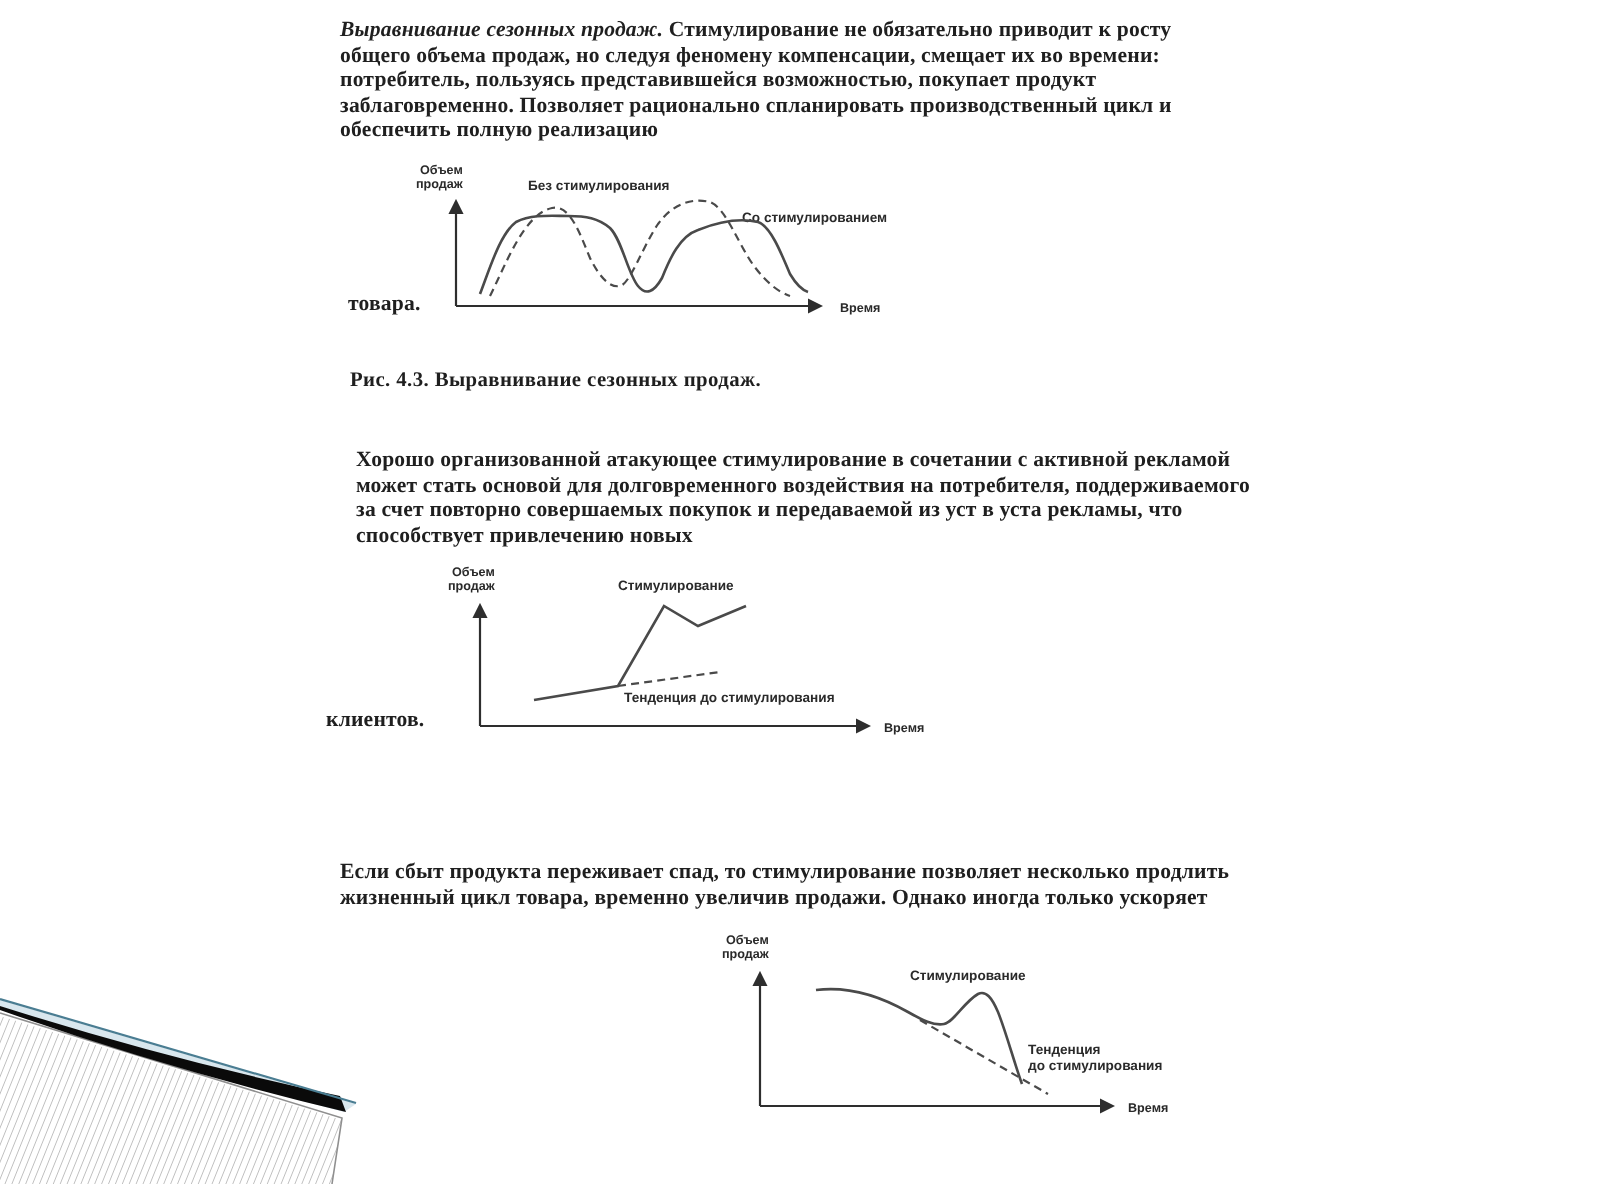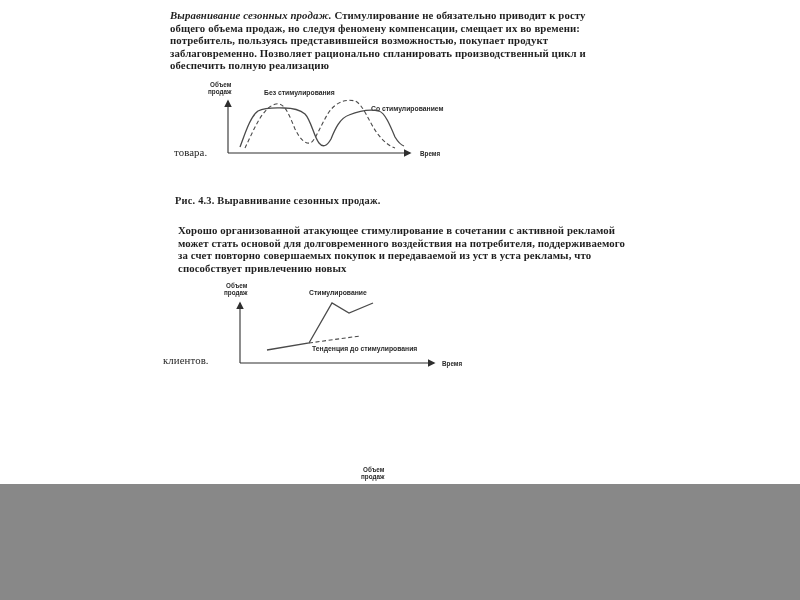--- a/index.html
+++ b/index.html
@@ -1,25 +1,25 @@
 <!DOCTYPE html>
 <html><head>
 <meta charset="utf-8">
 <style>
   html,body{margin:0;padding:0;background:#888;}
   #slide{
-    position:relative;width:800px;height:484px;background:#ffffff;
+    position:relative;width:800px;height:600px;background:#ffffff;
     overflow:hidden;font-family:"Liberation Serif", serif;color:#1f1f1f;
   }
   .para{
     position:absolute;width:478px;font-size:10.8px;line-height:12.5px;
     font-weight:600;letter-spacing:0.1px;white-space:pre-line;color:#1f1f1f;
   }
   .lead{font-style:italic;font-weight:700;}
-  .tail{position:absolute;font-size:10.8px;font-weight:400;letter-spacing:0.1px;white-space:nowrap;}
+  .tail{position:absolute;font-size:10.8px;font-weight:700;letter-spacing:0.1px;white-space:nowrap;}
   .caption{position:absolute;font-size:10.4px;font-weight:600;letter-spacing:0.2px;white-space:nowrap;}
   .chart{position:absolute;}
   .chart text{font-family:"Liberation Sans", sans-serif;fill:#2a2a2a;}
   .ax-label{font-size:6.3px;font-weight:700;}
   .curve-label{font-size:6.8px;font-weight:600;}
   .axis{stroke:#2e2e2e;stroke-width:1.1;fill:none;}
   .solid{stroke:#4a4a4a;stroke-width:1.3;fill:none;}
   .dashed{stroke:#4a4a4a;stroke-width:1.1;fill:none;stroke-dasharray:4 2.6;}
 </style>
 </head>
@@ -47,41 +47,43 @@
     <line class="axis" x1="30" y1="75" x2="30" y2="23" marker-end="url(#arrow)"></line>
     <line class="axis" x1="30" y1="75" x2="212" y2="75" marker-end="url(#arrow)"></line>
     <text class="ax-label" x="222" y="78">Время</text>
     <text class="curve-label" x="66" y="17">Без стимулирования</text>
     <text class="curve-label" x="173" y="33">Со стимулированием</text>
     <path class="dashed" d="M47,70 C55,54 64,29 78,26 C87,24 92,39 97,51 C102,61 107,66 112,65 C117,64 123,46 131,34 C139,23 149,21 157,23 C165,26 171,44 179,55 C185,63 191,68 197,70"></path>
     <path class="solid" d="M42,69 C47,56 52,39 60,33 C68,29 78,30 86,30 C95,30 101,31 107,36 C113,42 116,59 121,65 C125,70 129,68 133,61 C137,51 142,40 151,37 C161,33 172,31 181,33 C187,35 192,47 197,59 C200,64 203,67 206,68"></path>
   </svg>
 
   <div class="tail" style="left:174px;top:146px">товара.</div>
-  <div class="caption" style="left:175px;top:195px">Рис. 4.3. Выравнивание сезонных продаж.</div>
+  <div class="caption" style="left:175px;top:185px">Рис. 4.3. Выравнивание сезонных продаж.</div>
 
   <div class="para" style="left:178px;top:224px">Хорошо организованной атакующее стимулирование в сочетании с активной рекламой
 может стать основой для долговременного воздействия на потребителя,  поддерживаемого
 за счет повторно совершаемых покупок и передаваемой из уст в уста рекламы, что
 способствует привлечению новых</div>
 
   <svg class="chart" style="left:208px;top:280px" width="262" height="92" viewBox="0 0 262 92">
     <text class="ax-label" x="18" y="8">Объем</text>
     <text class="ax-label" x="16" y="15">продаж</text>
     <line class="axis" x1="32" y1="83" x2="32" y2="23" marker-end="url(#arrow)"></line>
     <line class="axis" x1="32" y1="83" x2="226" y2="83" marker-end="url(#arrow)"></line>
     <text class="ax-label" x="234" y="86">Время</text>
     <text class="curve-label" x="101" y="15">Стимулирование</text>
     <text class="curve-label" x="104" y="71">Тенденция до стимулирования</text>
     <path class="solid" d="M59,70 L101,63 L124,23 L141,33 L165,23"></path>
     <path class="dashed" d="M101,63 L152,56"></path>
   </svg>
 
   <div class="tail" style="left:163px;top:354px">клиентов.</div>
 
+  <div class="para" style="left:170px;top:430px">Если сбыт продукта переживает спад, то стимулирование позволяет несколько продлить
+жизненный цикл товара, временно увеличив продажи. Однако иногда только ускоряет</div>
 
   <svg class="chart" style="left:348px;top:465px" width="252" height="100" viewBox="0 0 252 100">
     <text class="ax-label" x="15" y="7">Объем</text>
     <text class="ax-label" x="13" y="14">продаж</text>
     <line class="axis" x1="32" y1="88" x2="32" y2="22" marker-end="url(#arrow)"></line>
     <line class="axis" x1="32" y1="88" x2="208" y2="88" marker-end="url(#arrow)"></line>
     <text class="ax-label" x="216" y="91">Время</text>
     <text class="curve-label" x="107" y="25">Стимулирование</text>
     <text class="curve-label" x="166" y="62">Тенденция</text>
     <text class="curve-label" x="166" y="70">до стимулирования</text>

